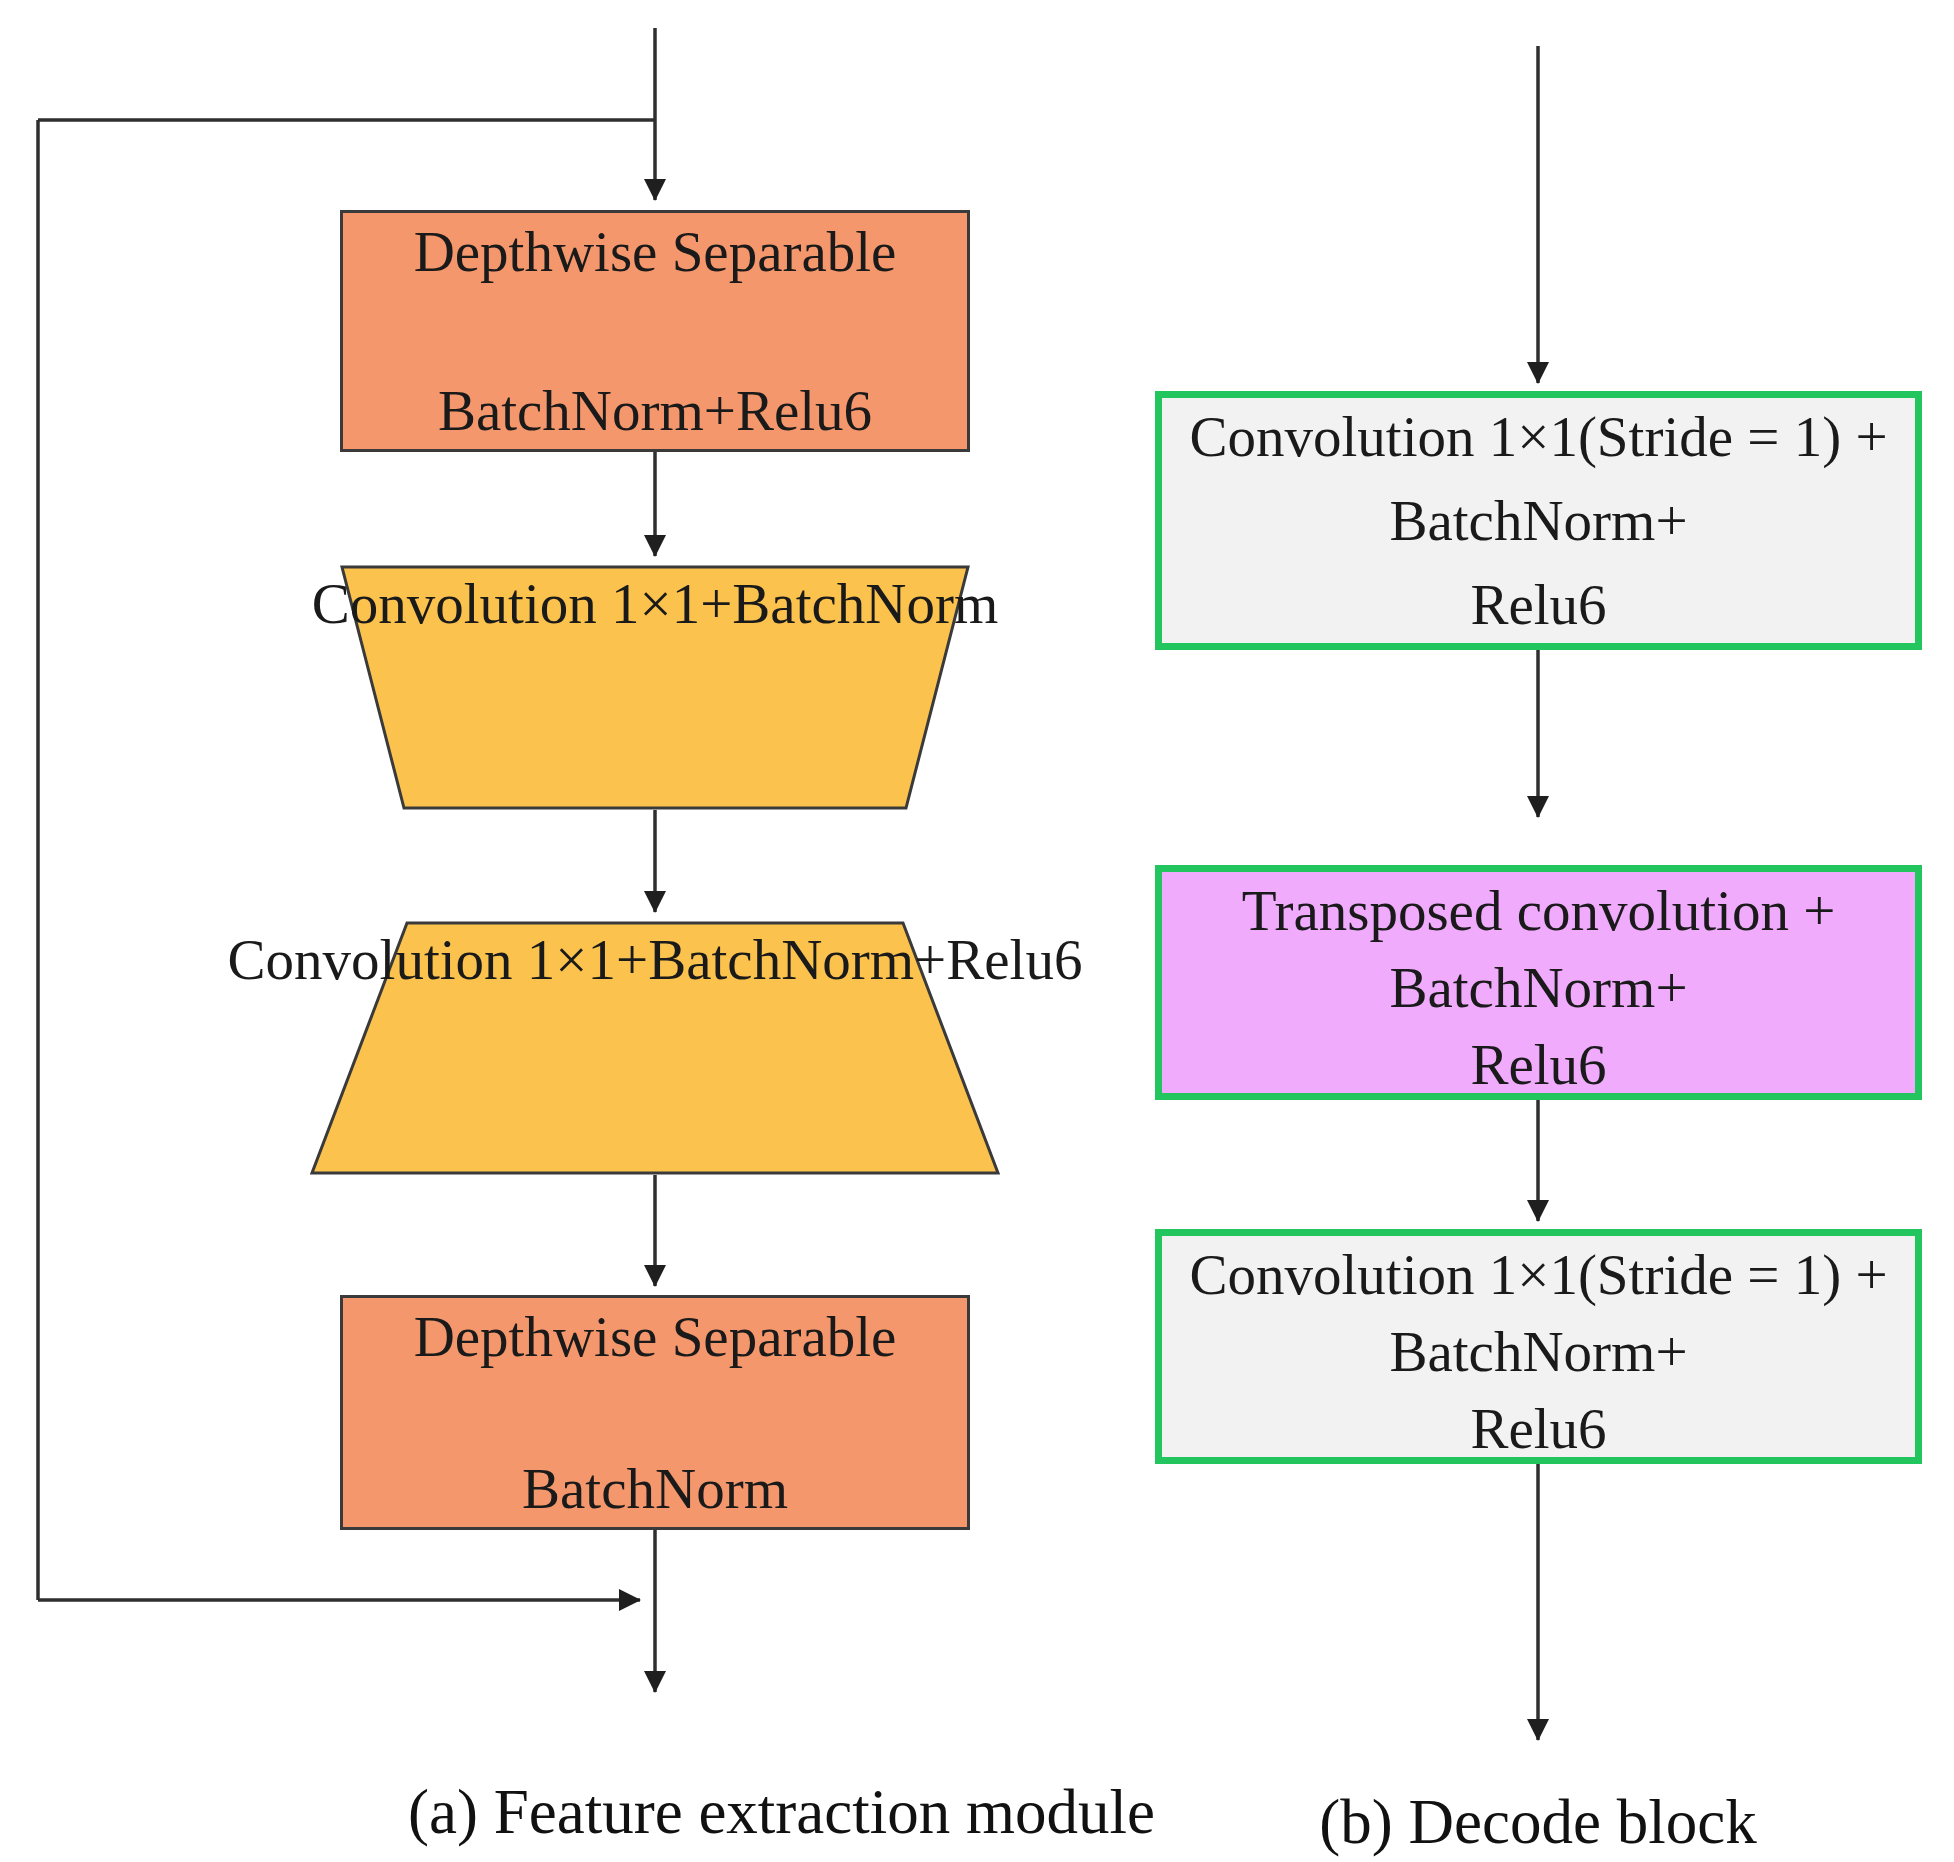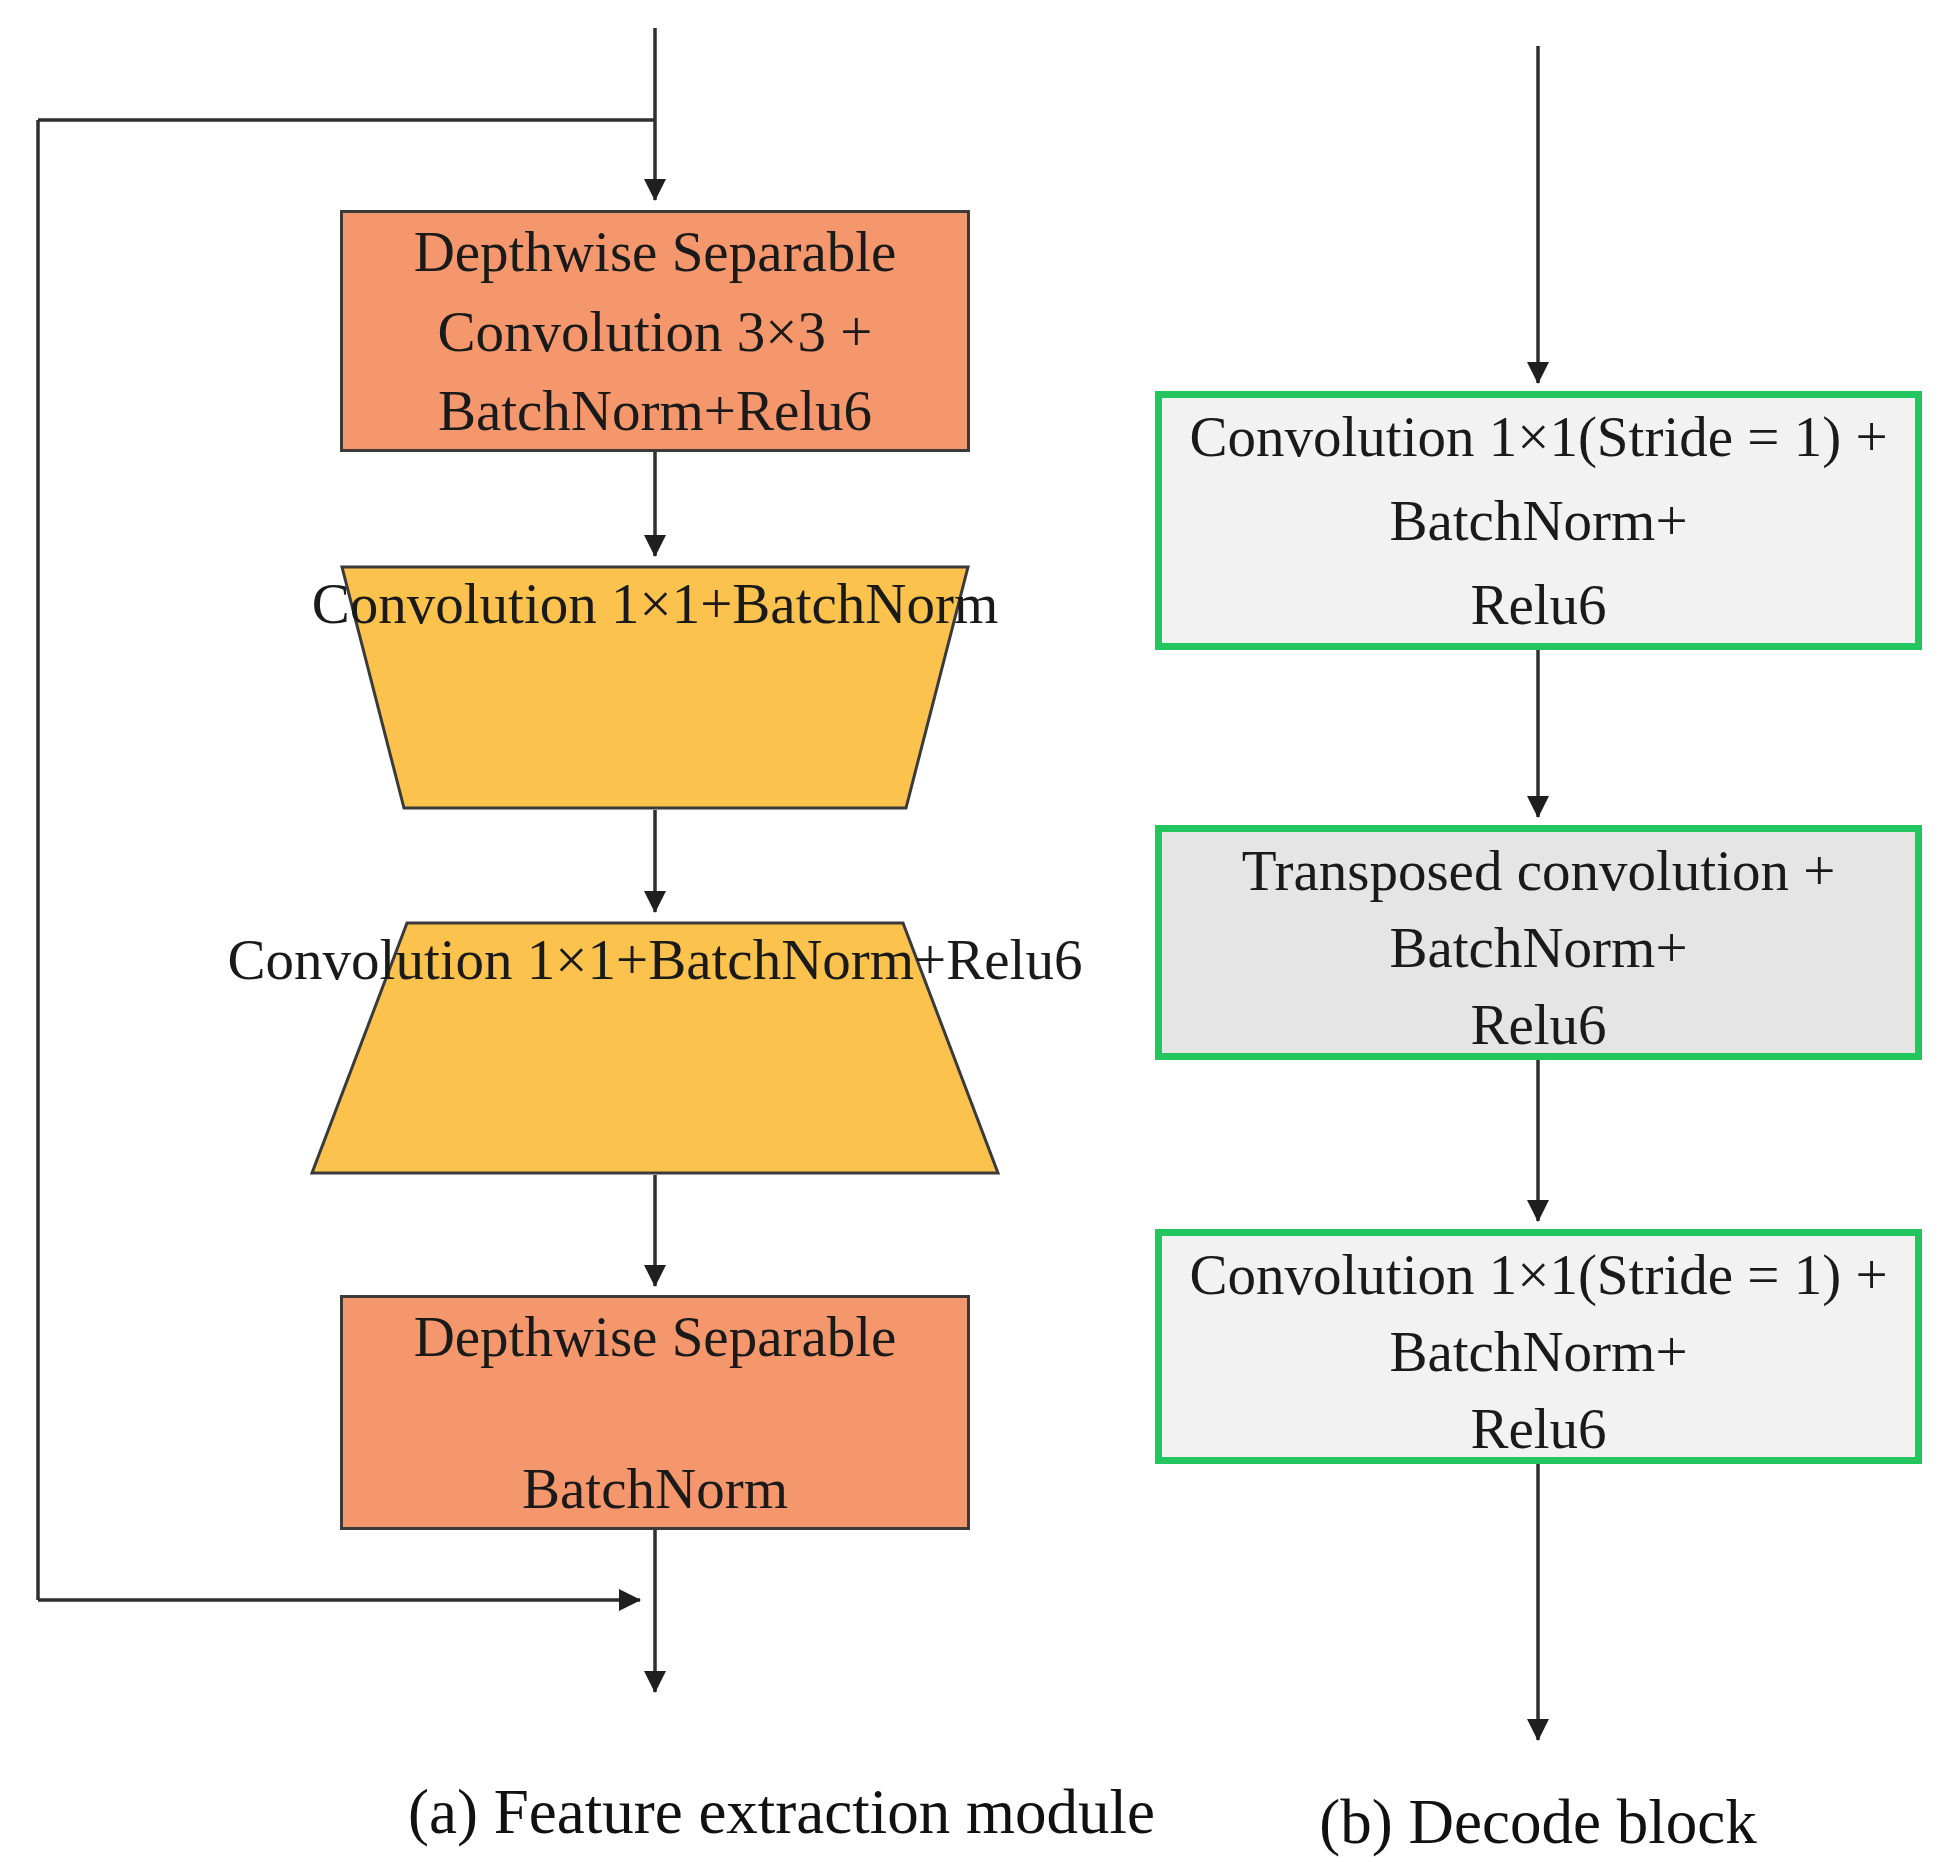--- a/index.html
+++ b/index.html
@@ -78,21 +78,20 @@
     <path d="M655,1530 L655,1692" stroke="#2f2f2f" stroke-width="3.5" fill="none" marker-end="url(#arrow)"></path>
 
     <path d="M1538,46 L1538,383" stroke="#2f2f2f" stroke-width="3.5" fill="none" marker-end="url(#arrow)"></path>
     <path d="M1538,650 L1538,817" stroke="#2f2f2f" stroke-width="3.5" fill="none" marker-end="url(#arrow)"></path>
     <path d="M1538,1060 L1538,1221" stroke="#2f2f2f" stroke-width="3.5" fill="none" marker-end="url(#arrow)"></path>
     <path d="M1538,1464 L1538,1740" stroke="#2f2f2f" stroke-width="3.5" fill="none" marker-end="url(#arrow)"></path>
   </svg>
 
   <div class="node rect-dark" id="a-node1" style="background-color: rgb(245, 151, 108);">
     <span>Depthwise Separable</span>
-    <span>Convolution 3×3 +</span>
     <span>BatchNorm+Relu6</span>
   </div>
 
   <div class="node trap" id="a-trap1">
     <svg viewBox="0 0 630 245" preserveAspectRatio="none">
       <polygon points="2,2 628,2 566,243 64,243" stroke="#3a3a3a" stroke-width="3" fill="#FBC24D"></polygon>
     </svg>
     <div class="txt">
       <span>Convolution 1×1+</span>
       <span>BatchNorm</span>
@@ -113,21 +112,21 @@
     <span>Depthwise Separable</span>
     <span>BatchNorm</span>
   </div>
 
   <div class="node rect-gray" id="b-node1" style="background-color: rgb(242, 242, 242);">
     <span>Convolution 1×1(Stride = 1) +</span>
     <span>BatchNorm+</span>
     <span>Relu6</span>
   </div>
 
-  <div class="node rect-gray" id="b-node2" style="background-color: #e5e5e5;">
+  <div class="node rect-gray" id="b-node2" style="background-color: #f0abfc; margin-top: 40px;">
     <span>Transposed convolution +</span>
     <span>BatchNorm+</span>
     <span>Relu6</span>
   </div>
 
   <div class="node rect-gray" id="b-node3" style="background-color: rgb(242, 242, 242);">
     <span>Convolution 1×1(Stride = 1) +</span>
     <span>BatchNorm+</span>
     <span>Relu6</span>
   </div>

